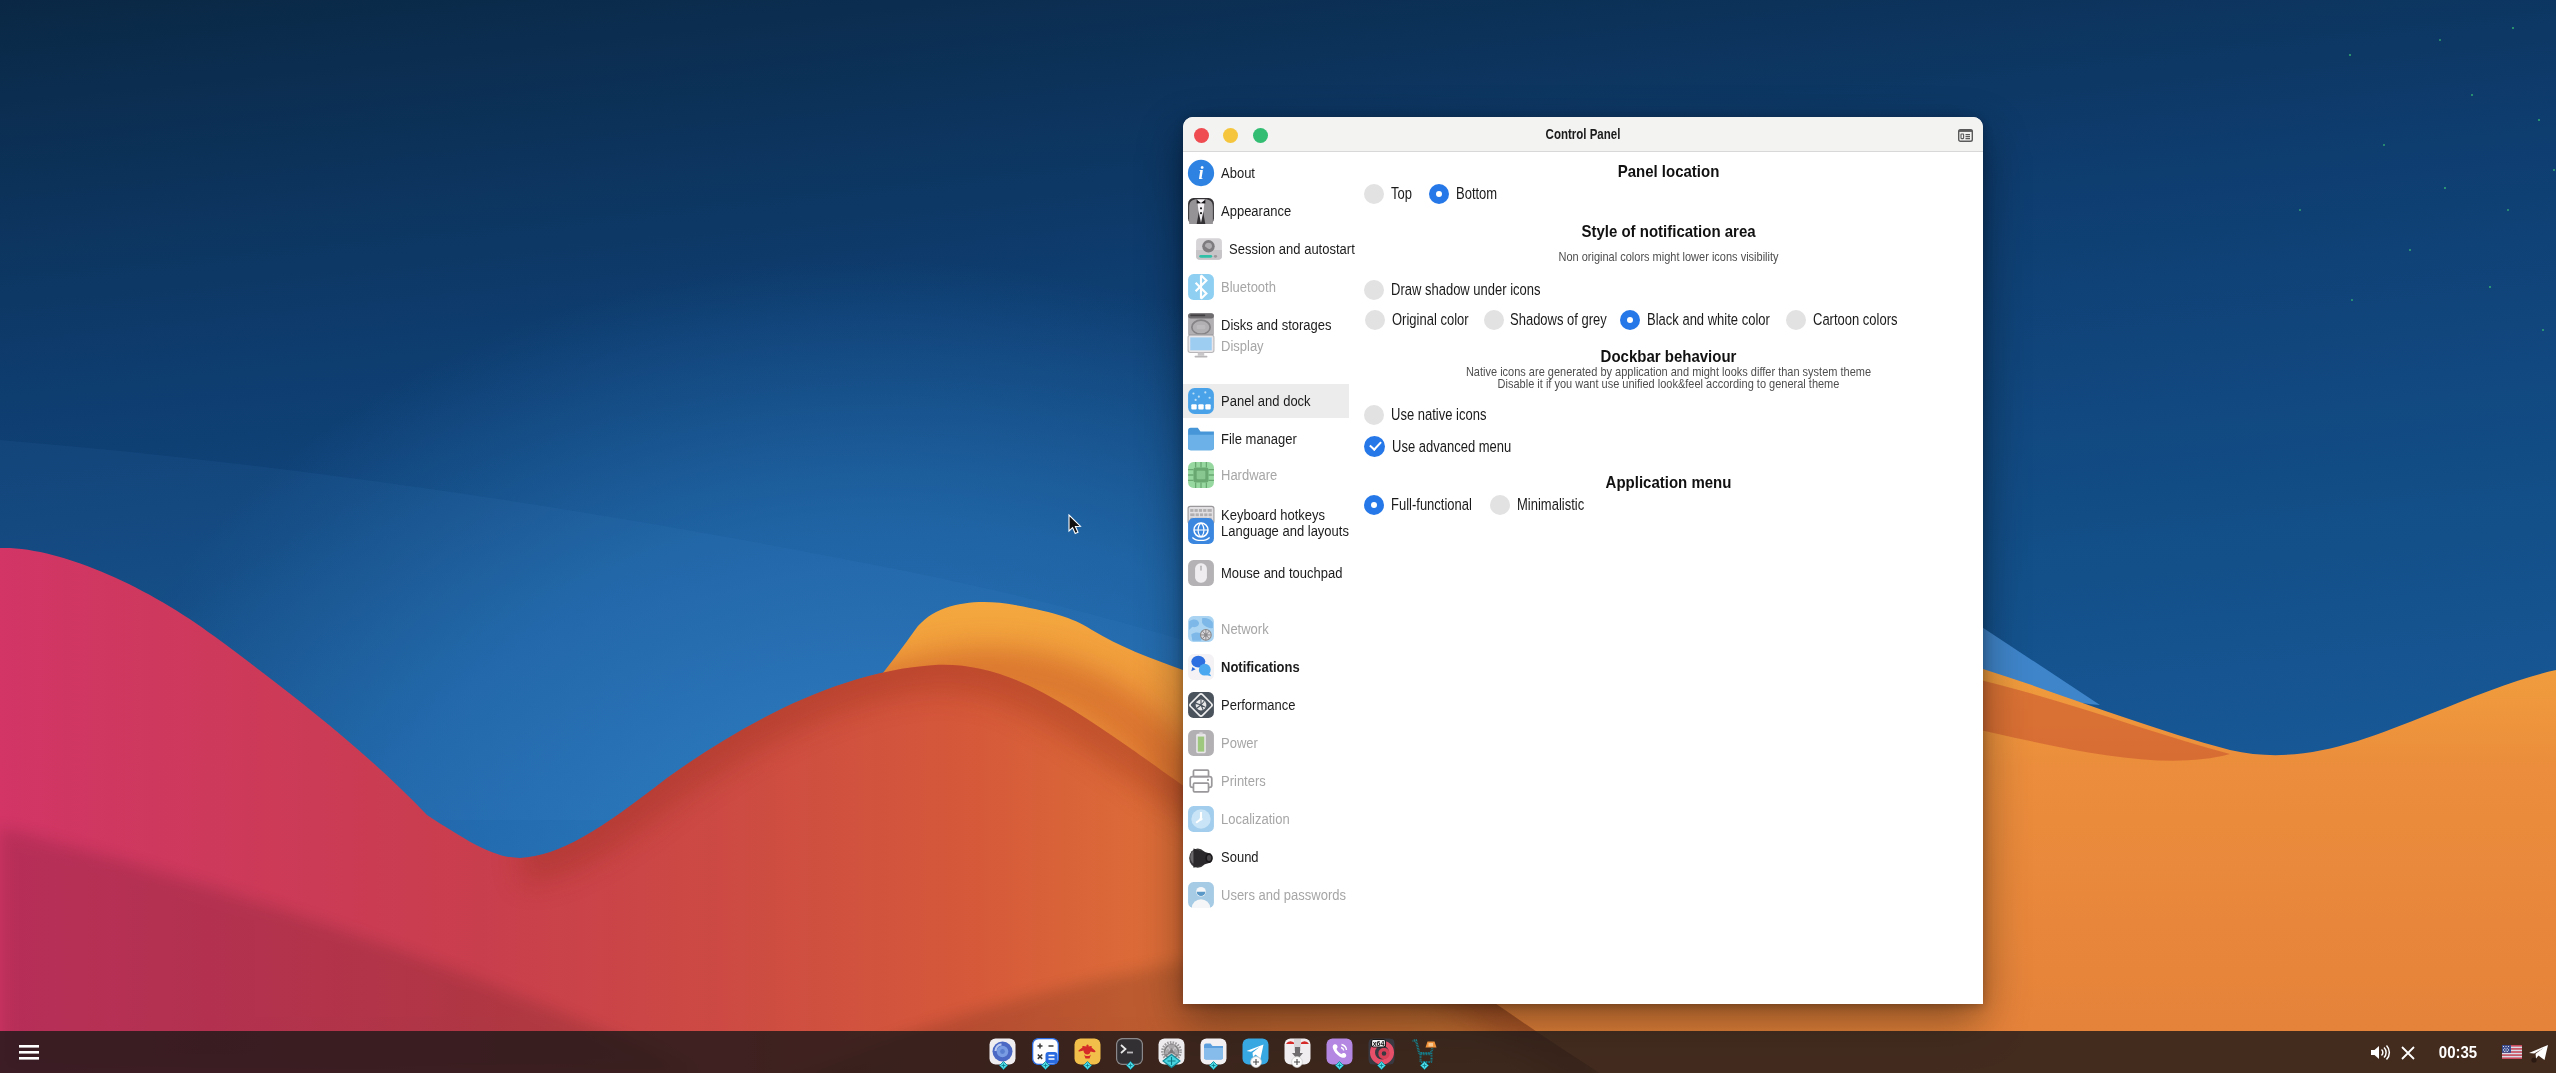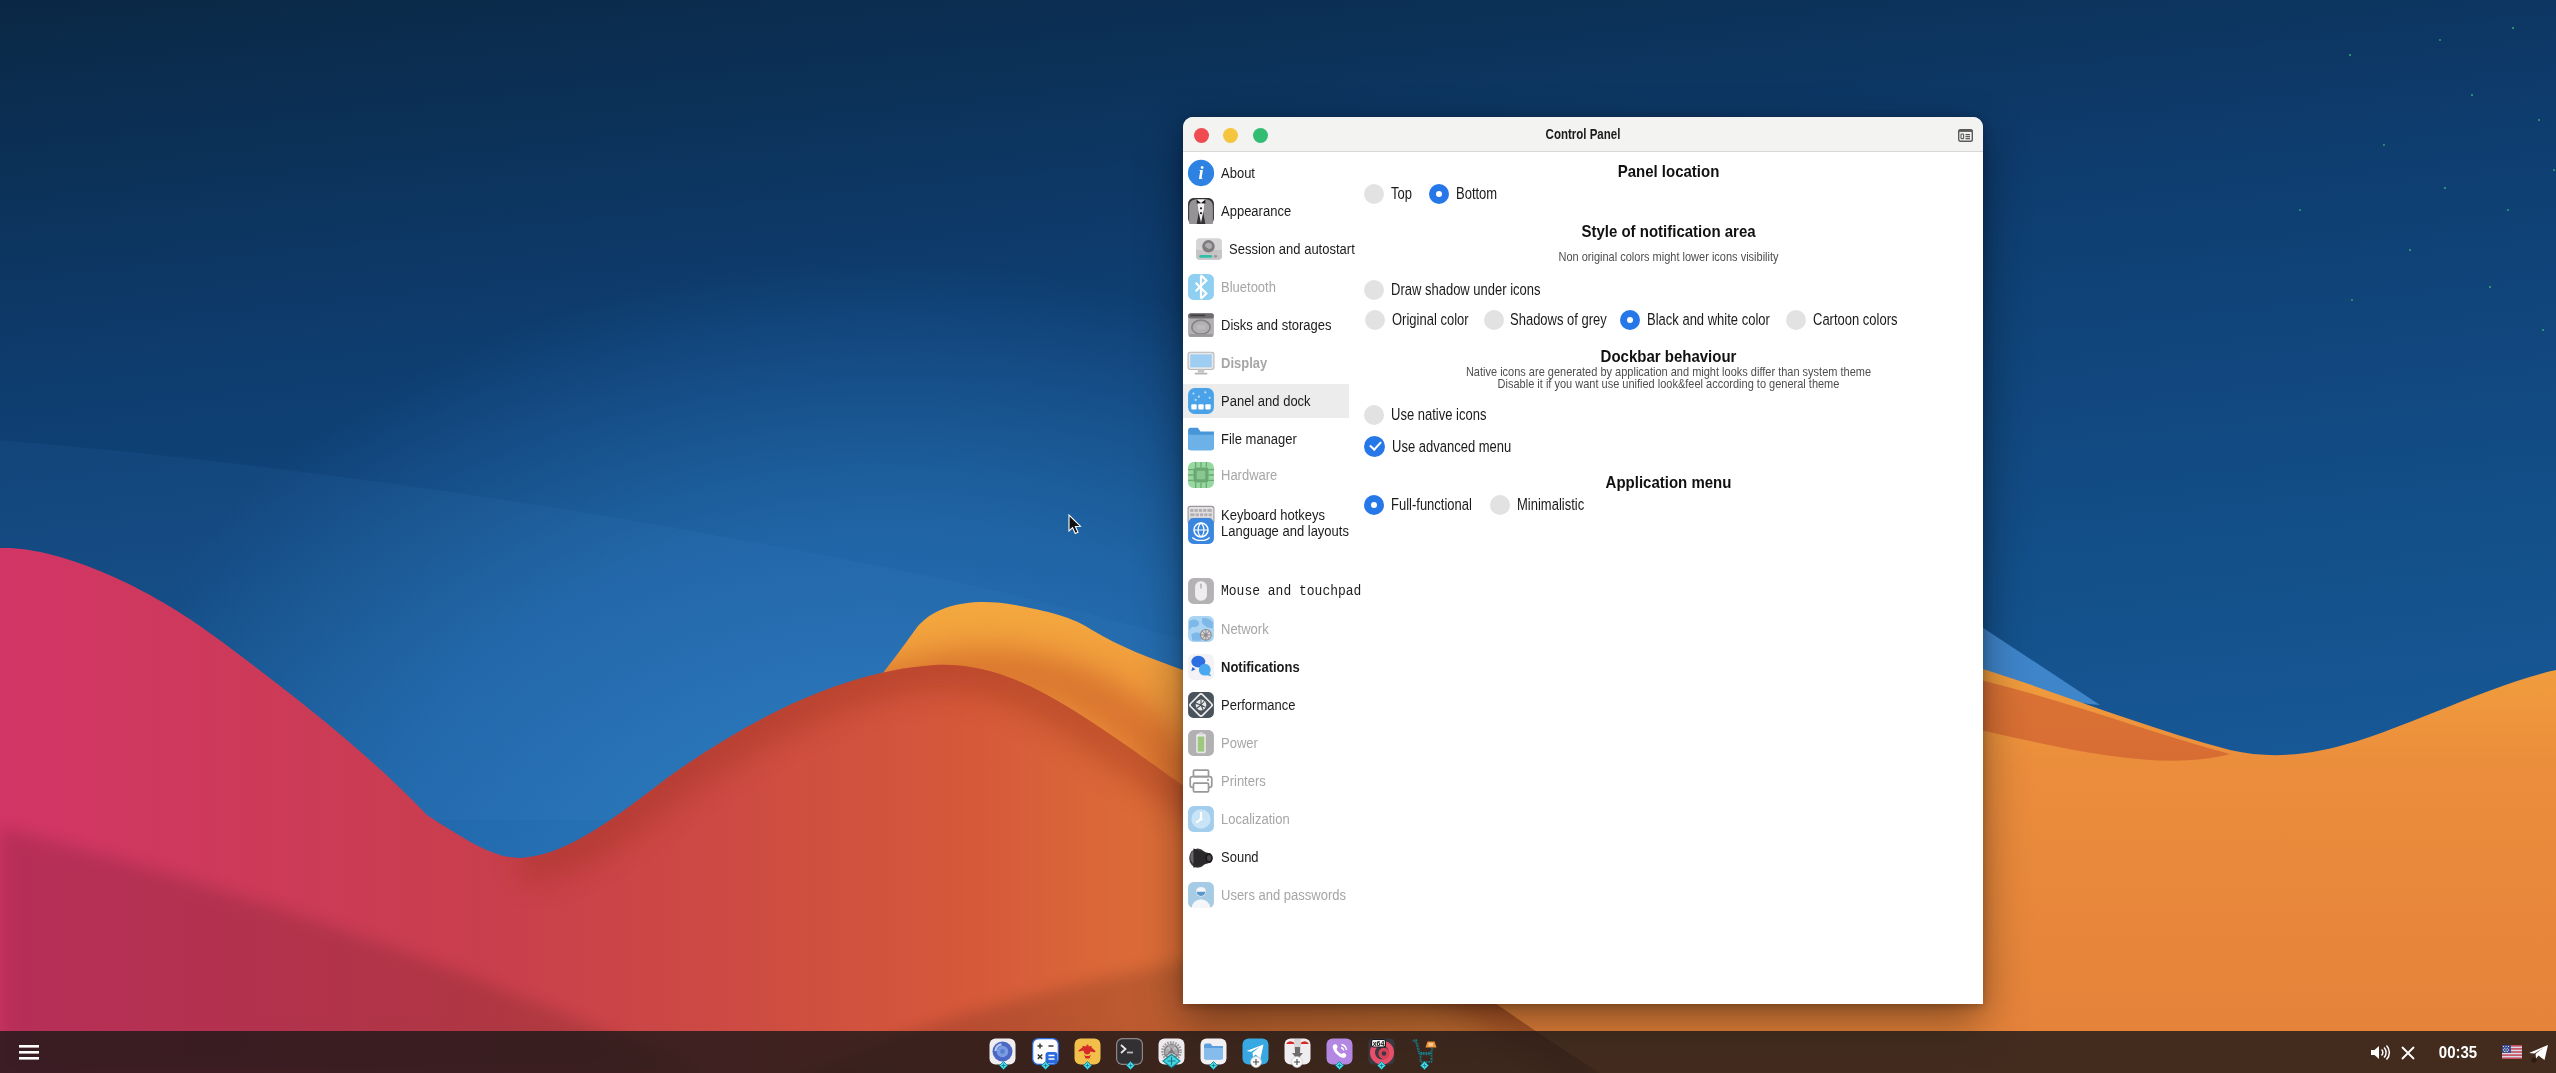--- a/index.html
+++ b/index.html
@@ -193,21 +193,21 @@
               <rect x="1" y="2" width="24" height="22" rx="3" fill="#b2b0b2"></rect>
               <rect x="1" y="2" width="24" height="5" rx="2.5" fill="#6e6c6e"></rect>
               <rect x="3" y="3.2" width="14" height="1.6" rx="0.8" fill="#403e40"></rect>
               <ellipse cx="13" cy="15" rx="8.5" ry="6.5" fill="none" stroke="#868486" stroke-width="1.6"></ellipse>
               <ellipse cx="13" cy="15" rx="2.2" ry="1.8" fill="#8a888a"></ellipse>
               <rect x="2" y="21.5" width="22" height="2.5" fill="#9a989a"></rect>
               <rect x="9" y="13" width="8" height="4" rx="1" fill="#bcbabc"></rect>
             </svg>
             <div class="lb">Disks and storages</div>
           </div>
-        <div class="srow dis" style="top:191px;font-weight:bold;">
+        <div class="srow dis" style="top:174px;">
             <svg class="ic" viewBox="0 0 26 26">
               <rect x="1" y="3" width="24" height="16" rx="2" fill="#e8e6e8" stroke="#b8b6b8" stroke-width="1"></rect>
               <rect x="3" y="5" width="20" height="12" fill="#9ecdf2"></rect>
               <rect x="10" y="19" width="6" height="3" fill="#c8c6c8"></rect>
               <rect x="7" y="22" width="12" height="1.6" rx="0.8" fill="#b8b6b8"></rect>
             </svg>
             <div class="lb">Display</div>
           </div>
         <div class="srow" style="top:229px;">
             <svg class="ic" viewBox="0 0 26 26">
@@ -262,21 +262,21 @@
           </div>
         <div class="srow" style="top:359px;">
             <svg class="ic" viewBox="0 0 26 26">
               <rect x="1" y="1" width="24" height="24" rx="5" fill="#3b87e0"></rect>
               <circle cx="13" cy="12" r="6.5" fill="none" stroke="#fff" stroke-width="1.4"></circle>
               <path d="M6.5 12 L19.5 12 M13 5.5 a9 9 0 0 1 0 13 M13 5.5 a9 9 0 0 0 0 13" stroke="#fff" stroke-width="1" fill="none"></path>
               <path d="M5 19 a10 7 0 0 0 16 0" stroke="#fff" stroke-width="1.2" fill="none"></path>
             </svg>
             <div class="lb">Language and layouts</div>
           </div>
-        <div class="srow" style="top:419px;font-family:Liberation Mono, monospace;">
+        <div class="srow" style="top:401px;">
             <svg class="ic" viewBox="0 0 26 26">
               <rect x="1" y="1" width="24" height="24" rx="5" fill="#b4b2b4"></rect>
               <rect x="7.5" y="4" width="11" height="18" rx="5" fill="#efedef"></rect>
               <rect x="12.3" y="6" width="1.4" height="5" rx="0.7" fill="#b4b2b4"></rect>
             </svg>
             <div class="lb">Mouse and touchpad</div>
           </div>
         <div class="srow dis" style="top:457px;">
             <svg class="ic" viewBox="0 0 26 26">
               <rect x="1" y="1" width="24" height="24" rx="5" fill="#aad4f2"></rect>

